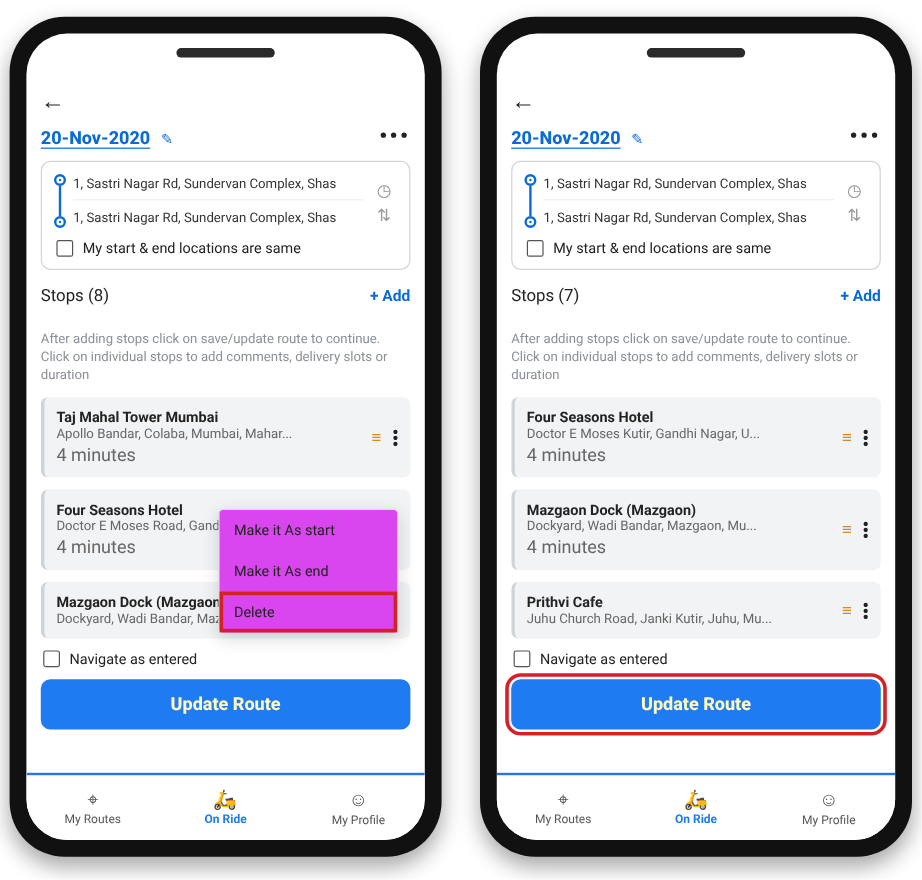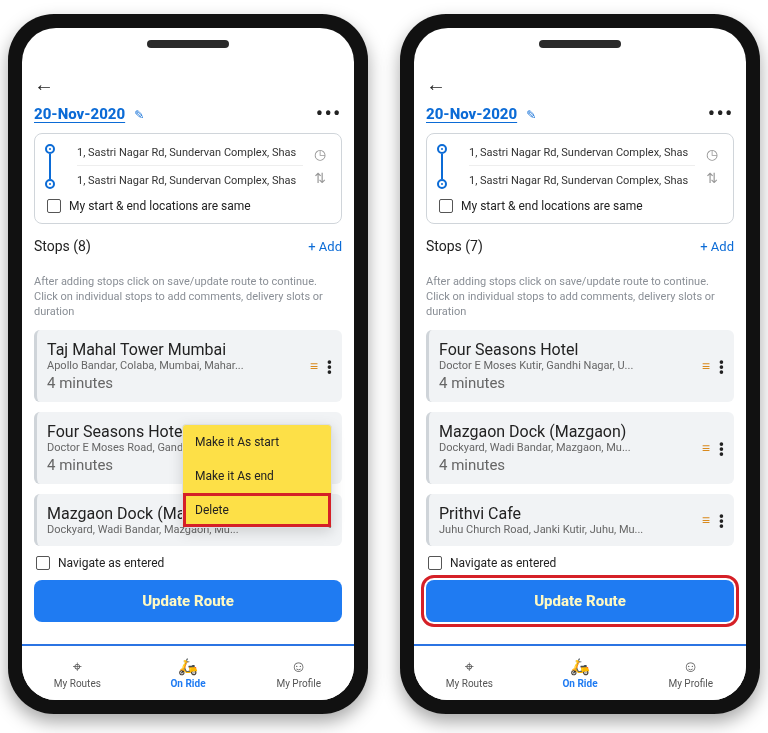--- a/index.html
+++ b/index.html
@@ -39,44 +39,44 @@
   }
   .content { flex:1; overflow:hidden; padding: 6px 12px 0 12px; font-size:12px; color:#222;}
   .back-arrow { font-size:20px; font-weight:700; margin-bottom:6px;}
   .hdr { display:flex; align-items:flex-end; justify-content:space-between; margin: 2px 0 10px;}
   .date { color:#0b6bd6; font-weight:800; font-size:15px; text-decoration: underline; text-underline-offset:3px;}
   .pencil { color:#0b6bd6; font-size:12px; display:inline-block; margin-left:6px;}
   .more  { font-size:18px; letter-spacing:2px; font-weight:900;}
   .route-card {
     border:1px solid #d0d5da; border-radius:8px; padding:10px 12px 10px 10px;
   }
-  .route-row{display:flex;align-items:flex-start;gap:8px;padding:2px 0;margin-left:16px;}
+  .route-row{display:flex;align-items:flex-end;gap:8px;padding:2px 0;}
   .route-row .txt{flex:1;white-space:nowrap;overflow:hidden;text-overflow:ellipsis;font-size:11px;color:#333;border-bottom:1px solid #eee;padding-bottom:6px}
   .route-row.last .txt{border-bottom:none;padding-bottom:0;padding-top:4px}
   .stop-dot{width:10px;height:10px;border:2px solid #0b6bd6;border-radius:50%;background:#fff;position:relative}
   .stop-dot:after{content:"";position:absolute;inset:2px;background:#0b6bd6;border-radius:50%;}
   .connector-line{width:2px;flex:1;background:#0b6bd6;min-height:14px}
   .route-layout{display:flex;gap:6px;}
   .route-icons{display:flex;flex-direction:column;align-items:center;}
   .side-icon{color:#999;font-size:14px;width:18px;text-align:center}
   .chk-row{display:flex;align-items:center;gap:8px;margin-top:10px;padding:0 2px}
   .chk{width:14px;height:14px;border:1.5px solid #555;border-radius:2px}
   .section-hdr{display:flex;align-items:center;justify-content:space-between;margin-top:14px}
   .section-hdr .title{font-weight:400;font-size:14px}
-  .add{color:#0b6bd6;font-weight:400;font-size:13px}
+  .add{color:#0b6bd6;font-weight:700;font-size:13px}
   .hint{color:#8a8f96;font-size:11px;line-height:1.35;margin-top:21px}
   .stop-card{background:#f1f3f5;border-radius:6px;padding:10px 10px;margin-top:10px;border-left:3px solid #cfd4d9;display:flex;align-items:center;gap:8px}
   .stop-card .body{flex:1;min-width:0}
-  .stop-card .name{font-weight:400;font-size:16px}
+  .stop-card .name{font-weight:700;font-size:12px}
   .stop-card .addr{color:#666;font-size:11px;white-space:nowrap;overflow:hidden;text-overflow:ellipsis}
   .stop-card .mins{font-size:15px;color:#666;margin-top:2px}
   .bars{color:#d98a1e;font-weight:900;letter-spacing:1px;font-size:14px}
   .kebab{font-weight:900;letter-spacing:0;font-size:14px;line-height:8px;display:flex;flex-direction:column;gap:1px}
   .kebab span{display:block;height:4px}
-  .menu{position:absolute;right:22px;width:150px;background:#fde047;border:1px solid #dcdfe3;border-radius:4px;box-shadow:0 4px 14px rgba(0,0,0,.15);font-size:12px}
+  .menu{position:absolute;right:22px;width:150px;background:#d946ef;border:1px solid #dcdfe3;border-radius:4px;box-shadow:0 4px 14px rgba(0,0,0,.15);font-size:12px}
   .menu div{padding:10px 12px}
   .menu .del{outline:3px solid #d52027;outline-offset:-3px}
   .cta{background:#1f7bf2;color:#fef9c3;font-weight:800;font-size:15px;border-radius:8px;text-align:center;padding:12px;margin-top:10px}
   .cta.hl{outline:3px solid #d52027;outline-offset:2px}
   .bottom-nav{border-top:2px solid #2b74e3;display:flex;height:56px;margin-top:8px;background:#fff}
   .bottom-nav .tab{flex:1;display:flex;flex-direction:column;align-items:center;justify-content:center;font-size:10px;color:#555;gap:2px}
   .bottom-nav .tab.active{color:#1f7bf2;font-weight:700}
   .tab .ic{font-size:16px}
 </style>
 </head>

